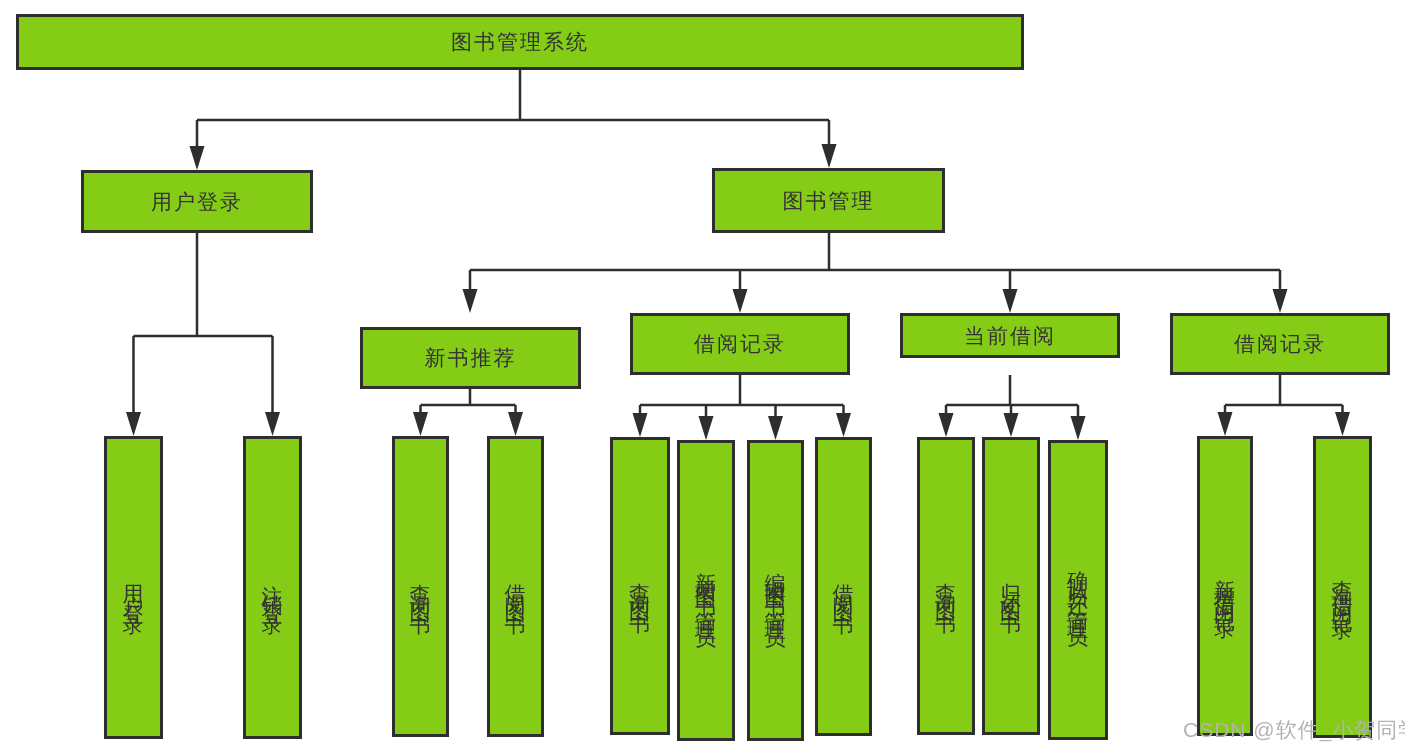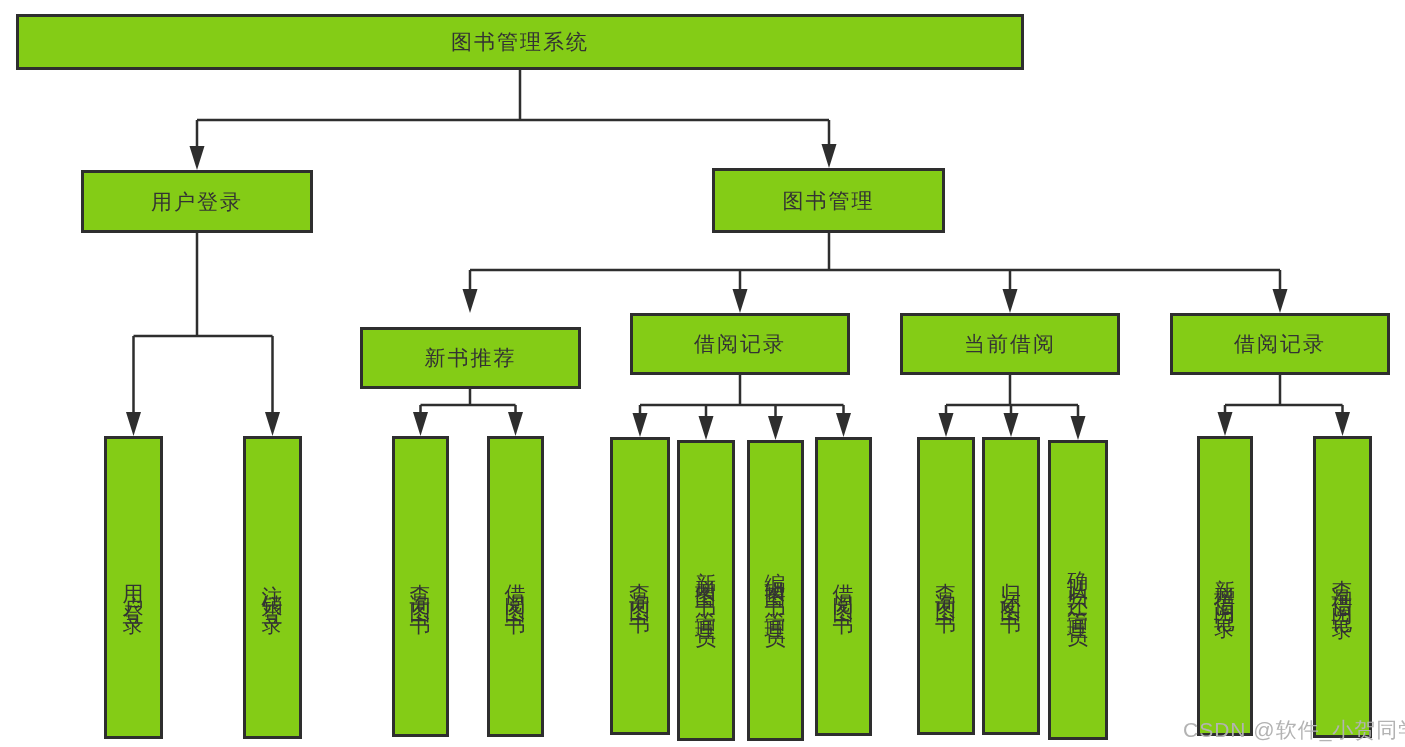--- a/index.html
+++ b/index.html
@@ -124,21 +124,21 @@
     </g>
   </svg>
 
   <div class="box h" style="left:16px; top:14px; width:1008px; height:56px;">图书管理系统</div>
 
   <div class="box h" style="left:81px; top:170px; width:232px; height:63px;">用户登录</div>
   <div class="box h" style="left:712px; top:168px; width:233px; height:65px;">图书管理</div>
 
   <div class="box h" style="left:360px; top:327px; width:221px; height:62px;">新书推荐</div>
   <div class="box h" style="left:630px; top:313px; width:220px; height:62px;">借阅记录</div>
-  <div class="box h" style="left:900px; top:313px; width:220px; height:62px;">当前借阅</div>
+  <div class="box h" style="left:900px; top:313px; width:220px; height:45px;">当前借阅</div>
   <div class="box h" style="left:1170px; top:313px; width:220px; height:62px;">借阅记录</div>
 
   <div class="box v" style="left:104px; top:436px; width:59px; height:303px;">用户登录</div>
   <div class="box v" style="left:243px; top:436px; width:59px; height:303px;">注销登录</div>
 
   <div class="box v" style="left:392px; top:436px; width:57px; height:301px;">查询图书</div>
   <div class="box v" style="left:487px; top:436px; width:57px; height:301px;">借阅图书</div>
 
   <div class="box v" style="left:610px; top:437px; width:60px; height:298px;">查询图书</div>
   <div class="box v long" style="left:677px; top:440px; width:58px; height:301px;">新增图书（管理员）</div>

